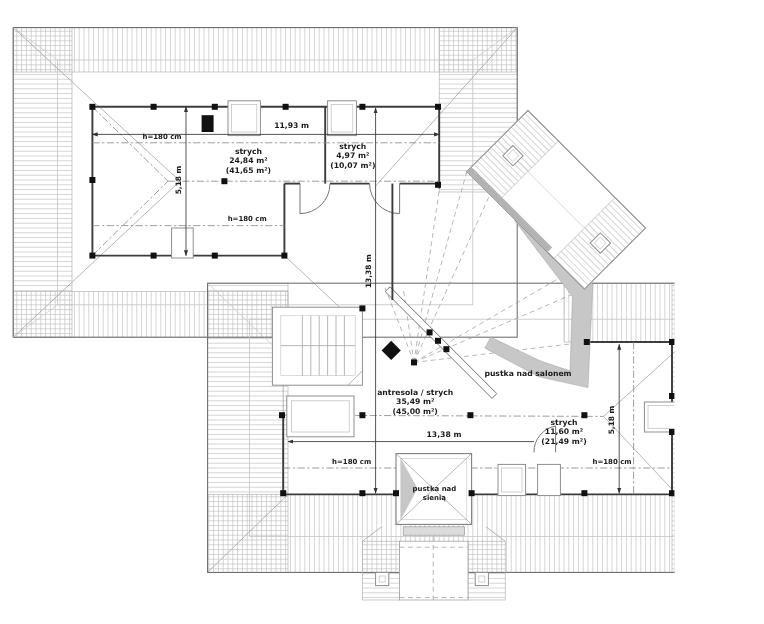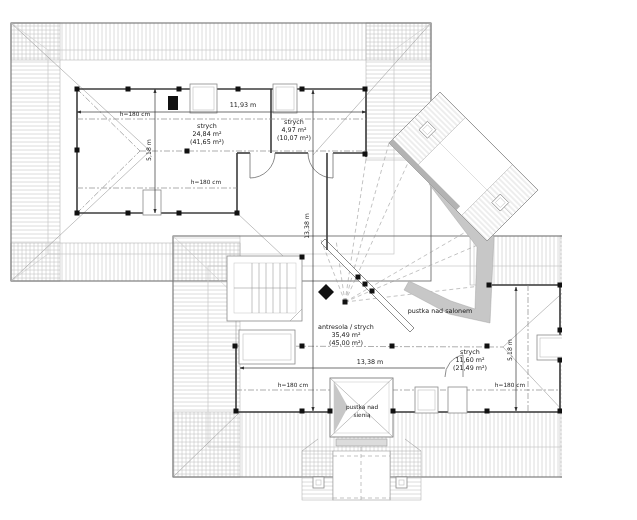--- a/index.html
+++ b/index.html
@@ -1,17 +1,17 @@
 <!DOCTYPE html>
 <html><head>
 <meta charset="utf-8">
 <style>
   html,body{margin:0;padding:0;background:#fff;}
   #stage{position:relative;width:562px;height:520px;background:#ffffff;overflow:hidden;
-         font-family:"DejaVu Sans",sans-serif;}
+         font-family:"DejaVu Sans",sans-serif;font-weight:bold;}
   svg{display:block}
   text{fill:#1a1a1a;font-family:"DejaVu Sans",sans-serif;font-size:6.4px;}
   .rot{font-size:6.2px;}
   .eave{fill:none;stroke:#6f6f6f;stroke-width:0.9;}
   .band{stroke:#a8a8a8;stroke-width:0.5;}
   .overhang{fill:none;stroke:#c6c6c6;stroke-width:0.7;}
   .wall{stroke:#3c3c3c;stroke-width:1.6;fill:none;}
   .thin{stroke:#9a9a9a;stroke-width:0.6;fill:none;}
   .vthin{stroke:#c2c2c2;stroke-width:0.5;fill:none;}
   .dash{stroke:#8b8b8b;stroke-width:0.7;fill:none;stroke-dasharray:6 2 2 2;}

